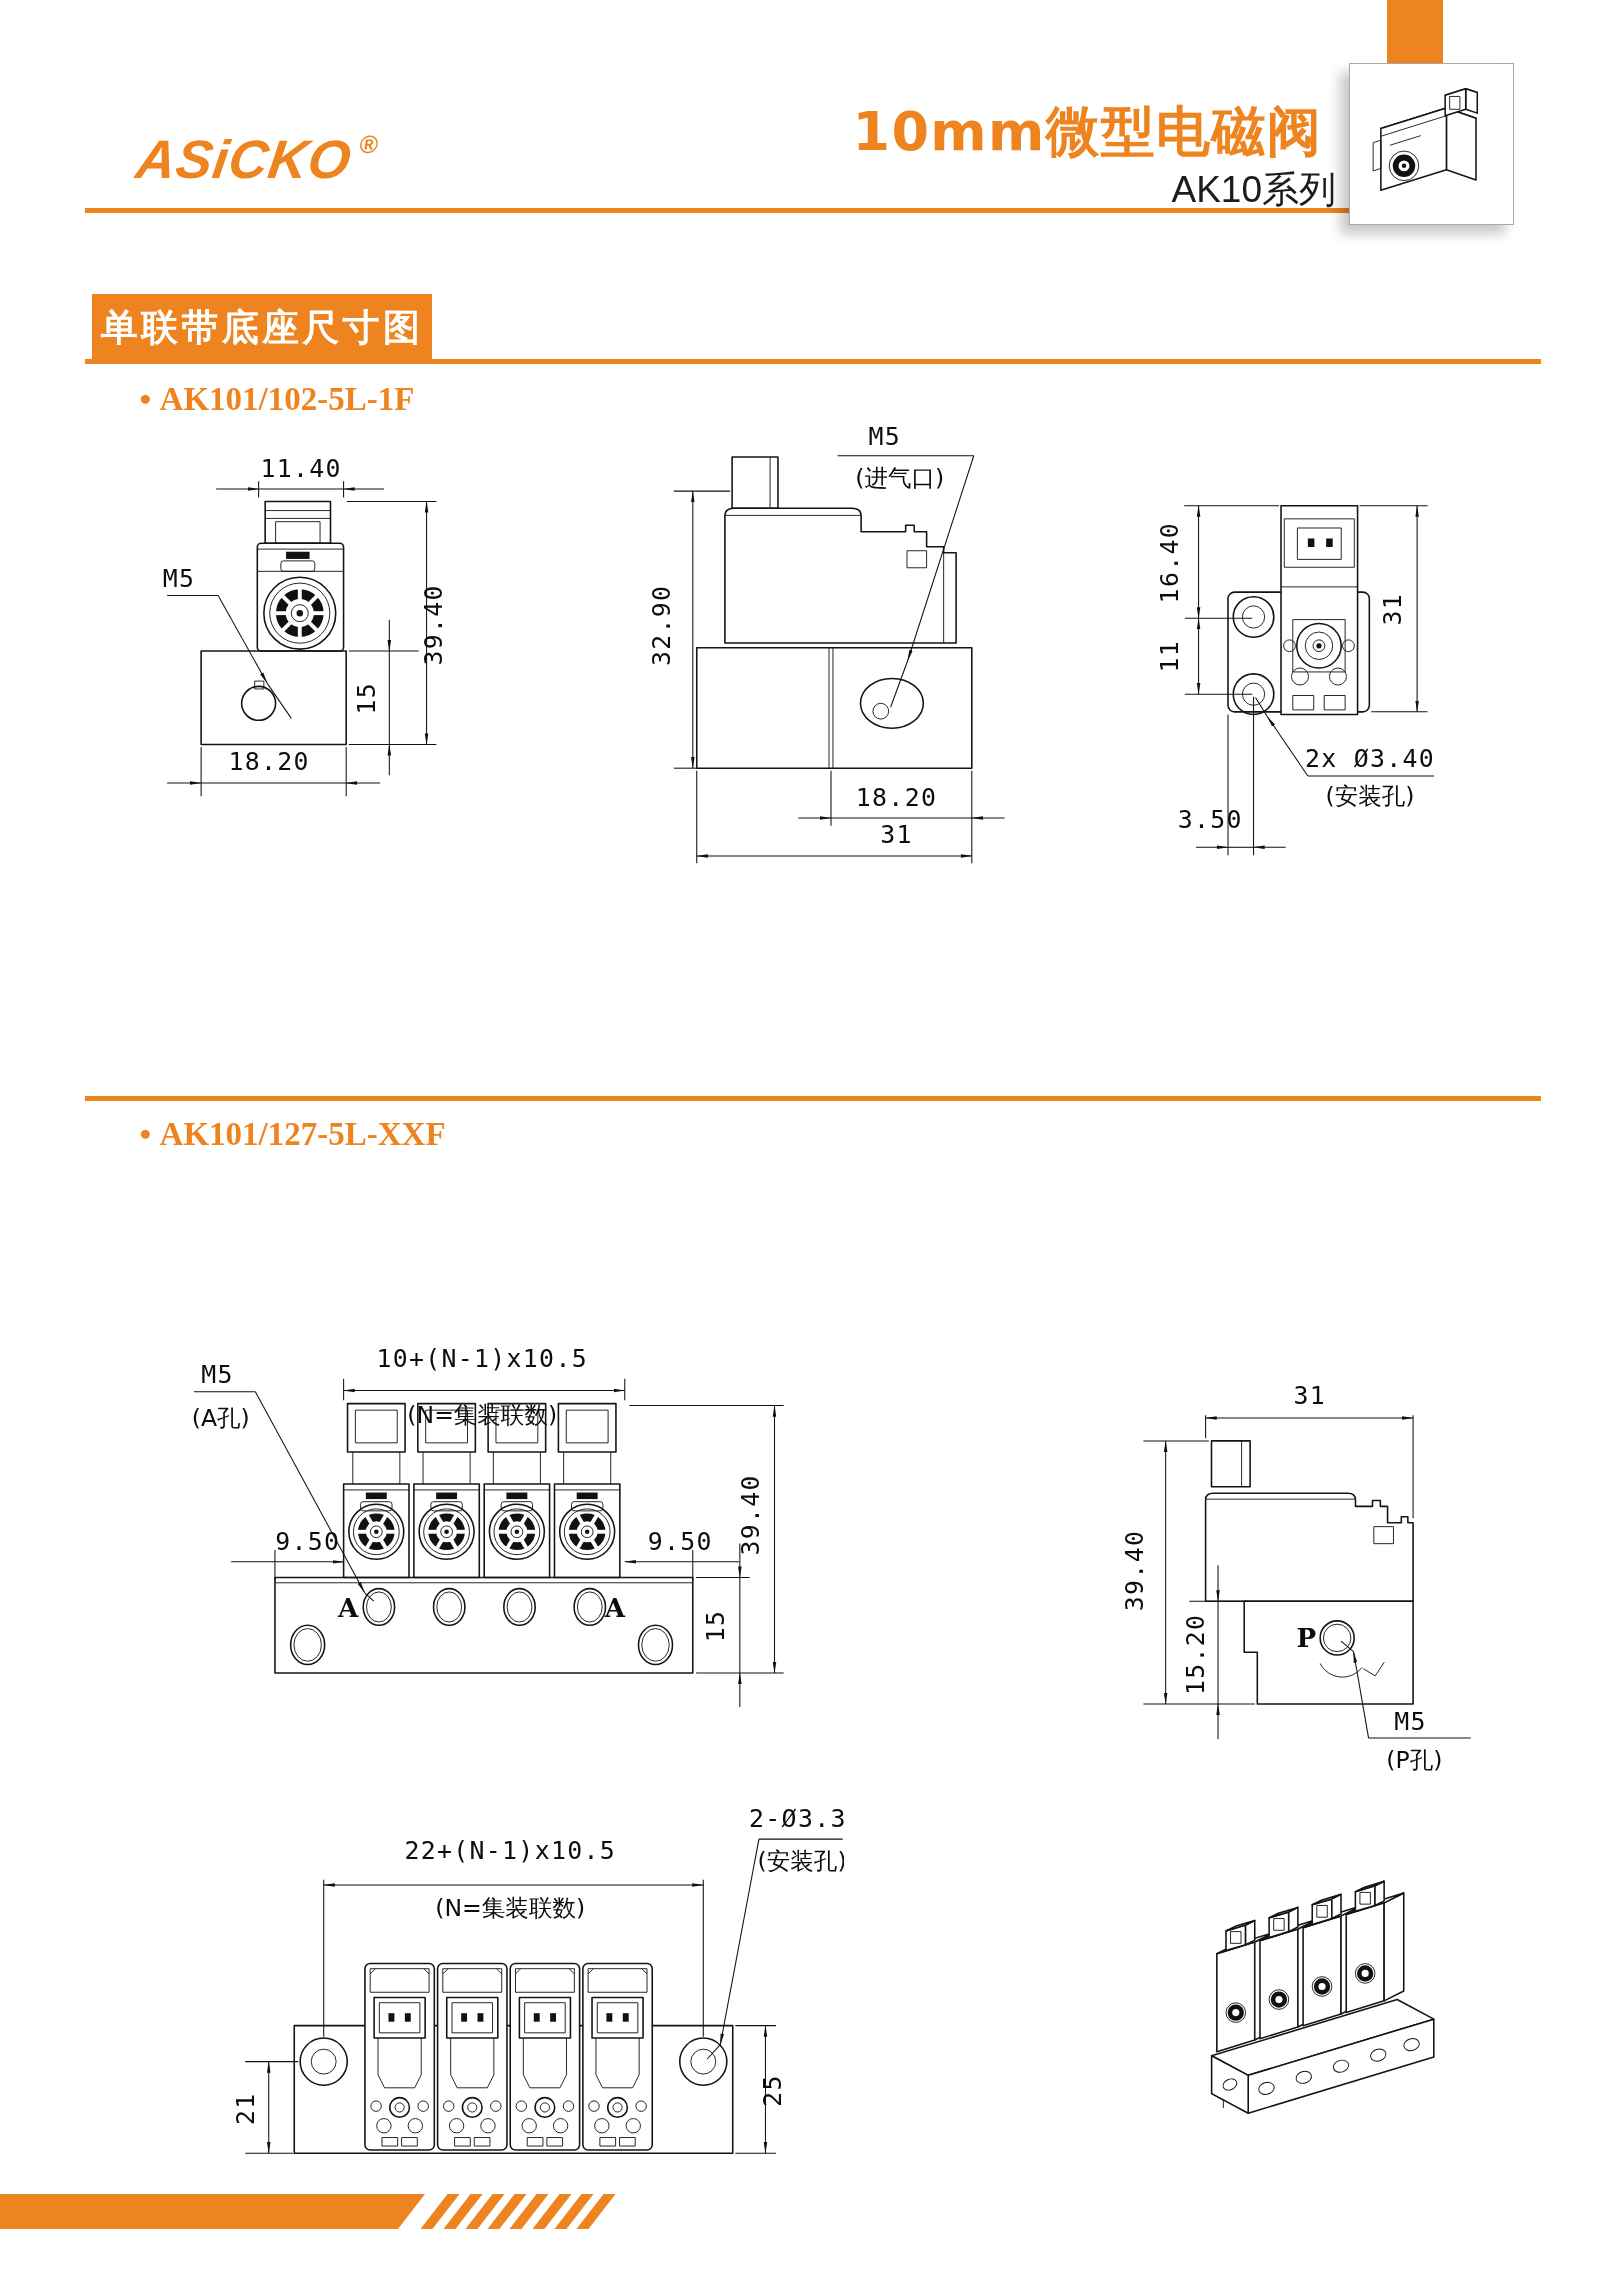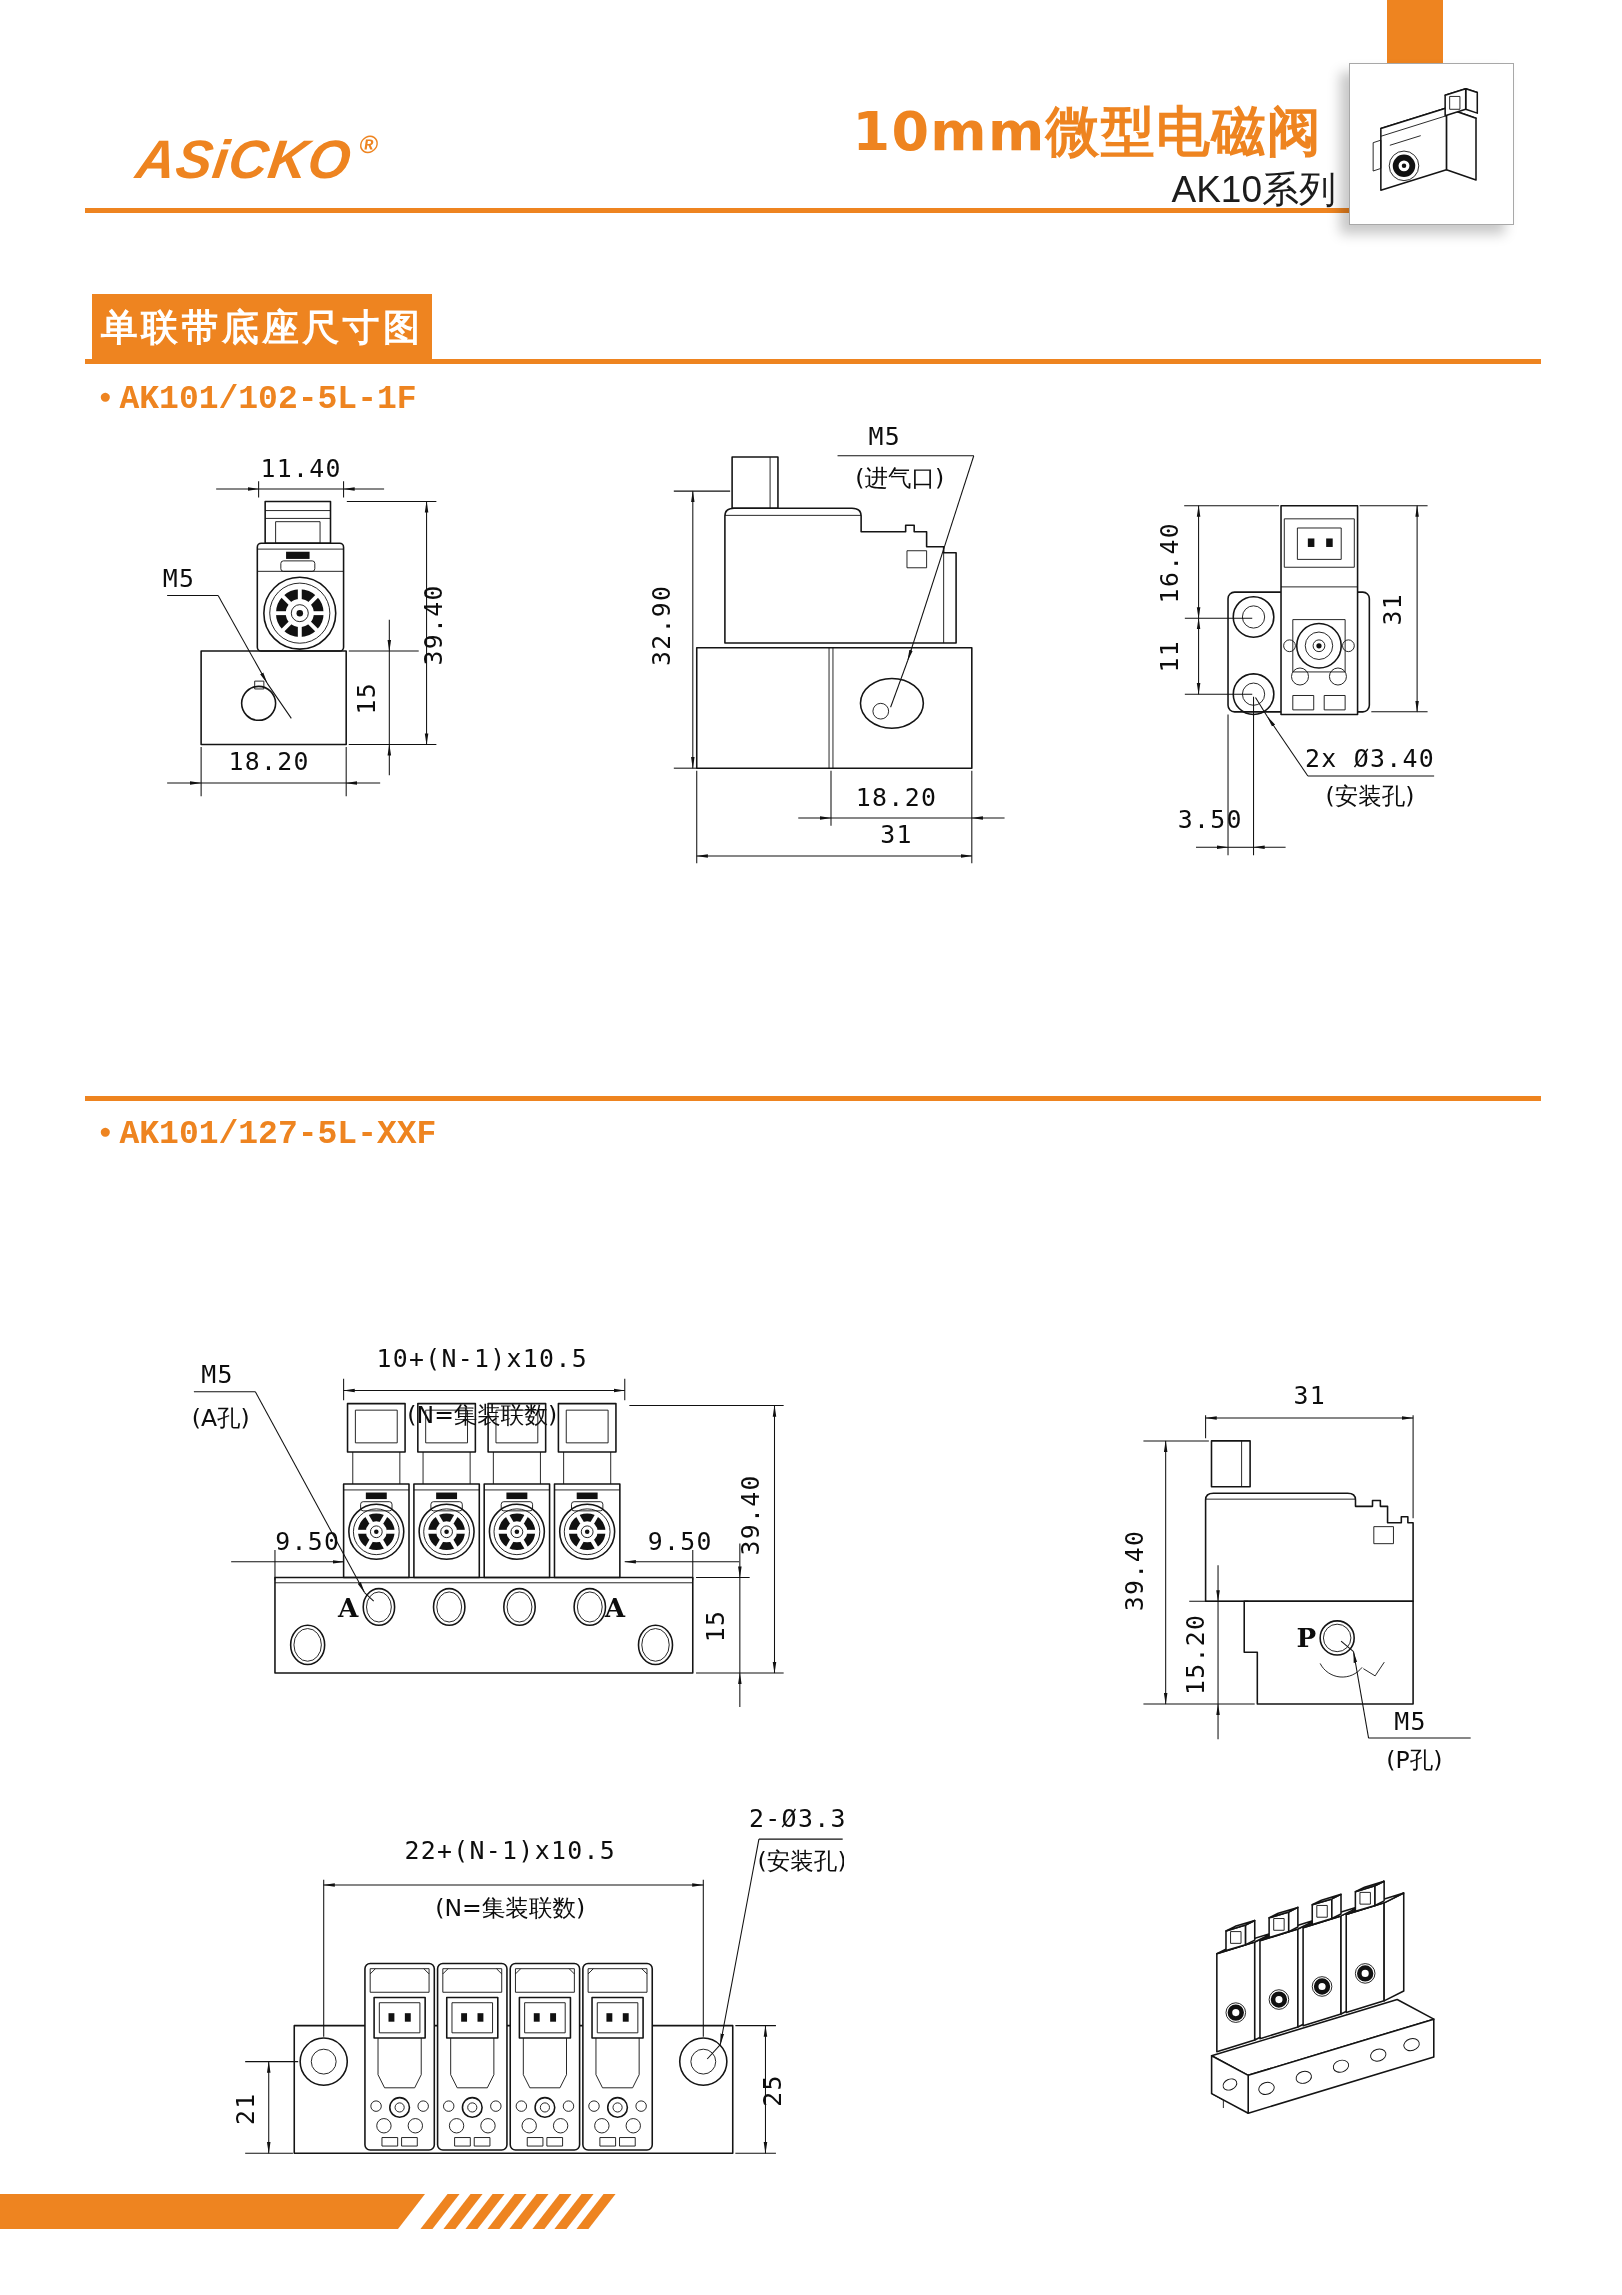--- a/index.html
+++ b/index.html
@@ -19,21 +19,21 @@
   .h-line{position:absolute;left:85px;top:208px;width:1266px;height:4.6px;background:var(--acc);}
   
   .sec-head{position:absolute;background:var(--acc);color:#fff;font-weight:900;
             display:flex;align-items:center;justify-content:center;letter-spacing:3.3px;
             font-family:"DejaVu Sans",sans-serif;}
   #s1h{left:92px;top:294px;width:340px;height:68px;font-size:37px;}
   #s2h{left:92px;top:1033px;width:275px;height:59px;font-size:37px;}
   .sec-line{position:absolute;left:85px;width:1456px;height:4.6px;background:var(--acc);}
   #s1l{top:359px;} #s2l{top:1096px;}
   .model{position:absolute;color:var(--acc);font-weight:800;font-size:33px;
-         font-family:Liberation Mono, monospace;}
+         font-family:Liberation Serif, serif;margin-left:40px;}
   .model .blt{font-size:21px;vertical-align:5.2px;margin-right:7.9px;}
   #m1{left:99px;top:381px;} #m2{left:99px;top:1116px;}
   
   .dwg{position:absolute;}
   svg .ol{fill:none;stroke:var(--ink);stroke-width:2.4;stroke-linejoin:round;stroke-linecap:round;}
   svg .o1{fill:none;stroke:var(--ink);stroke-width:1.4;stroke-linejoin:round;}
   svg .wf{fill:#fff;stroke:var(--ink);stroke-width:2.4;stroke-linejoin:round;}
   svg .dl{fill:none;stroke:#111;stroke-width:1.6;}
   svg .fd{fill:#111;stroke:none;}
   svg .rng{fill:none;stroke:#111;}

